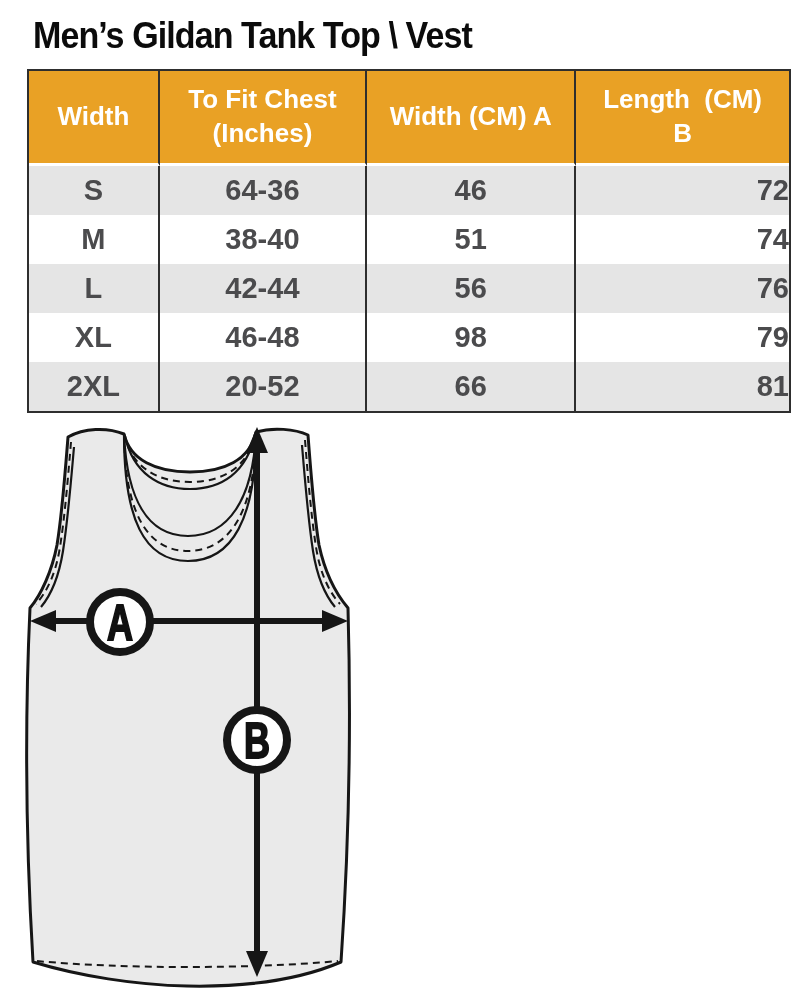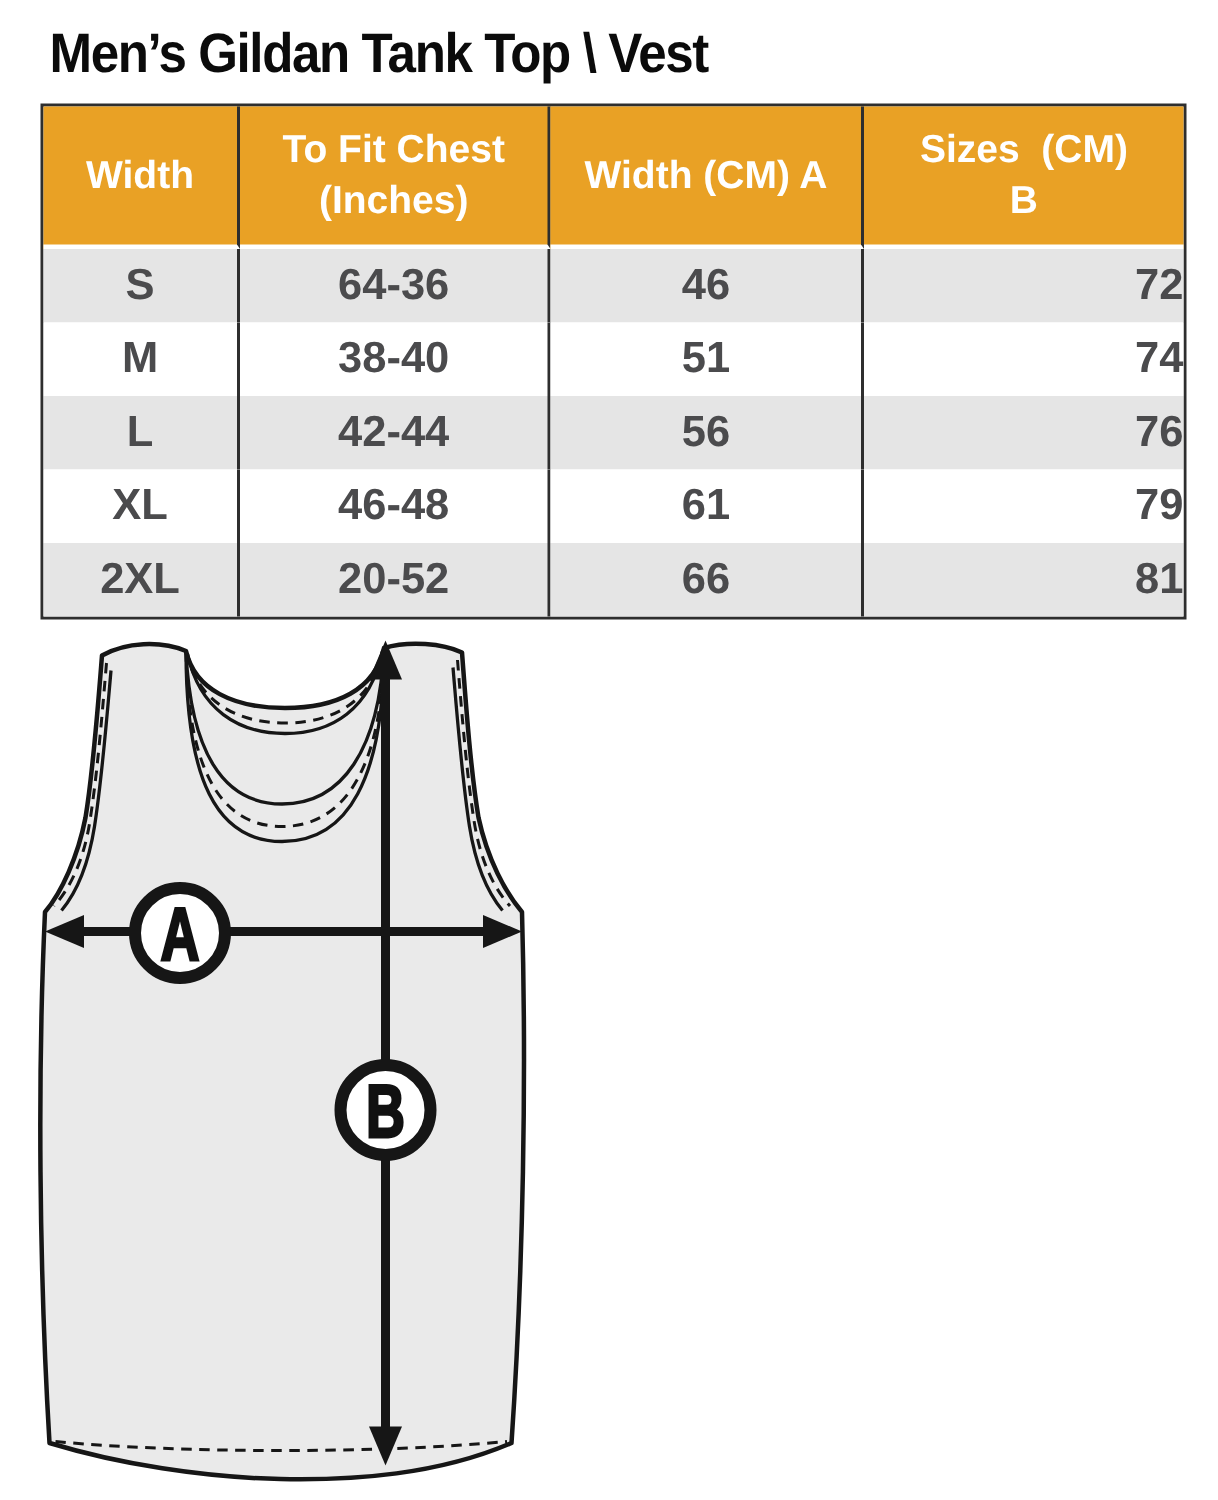--- a/index.html
+++ b/index.html
@@ -62,21 +62,21 @@
         <col style="width:27.3%">
         <col style="width:27.5%">
         <col style="width:28%">
     </colgroup>
     <thead>
       <tr>
         <th>Width</th>
         <th>To Fit Chest
 (Inches)</th>
         <th>Width (CM) A</th>
-        <th>Sizes  (CM)
+        <th>Length  (CM)
 B</th>
       </tr>
     </thead>
     <tbody>
       <tr>
         <td>S</td>
         <td>64-36</td>
         <td>46</td>
         <td>72</td>
       </tr>
@@ -88,21 +88,21 @@
       </tr>
       <tr>
         <td>L</td>
         <td>42-44</td>
         <td>56</td>
         <td>76</td>
       </tr>
       <tr>
         <td>XL</td>
         <td>46-48</td>
-        <td>61</td>
+        <td>98</td>
         <td>79</td>
       </tr>
       <tr>
         <td>2XL</td>
         <td>20-52</td>
         <td>66</td>
         <td>81</td>
       </tr>
     </tbody>
   </table>

